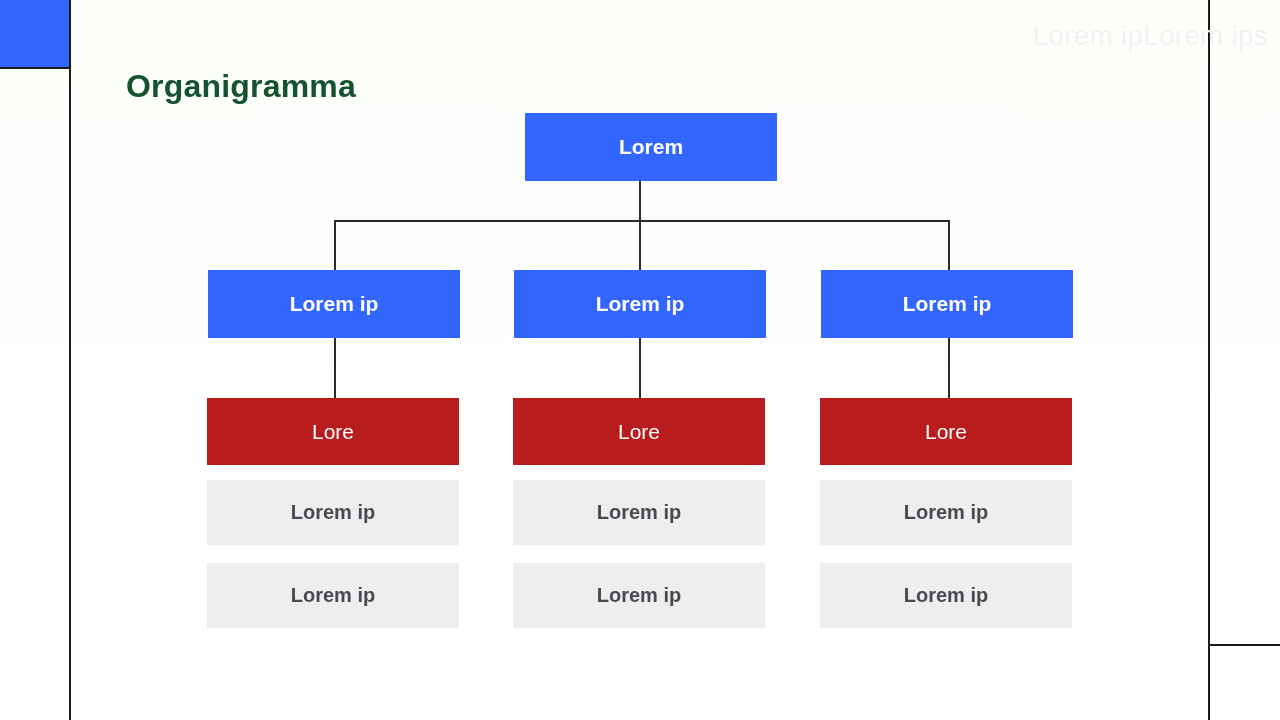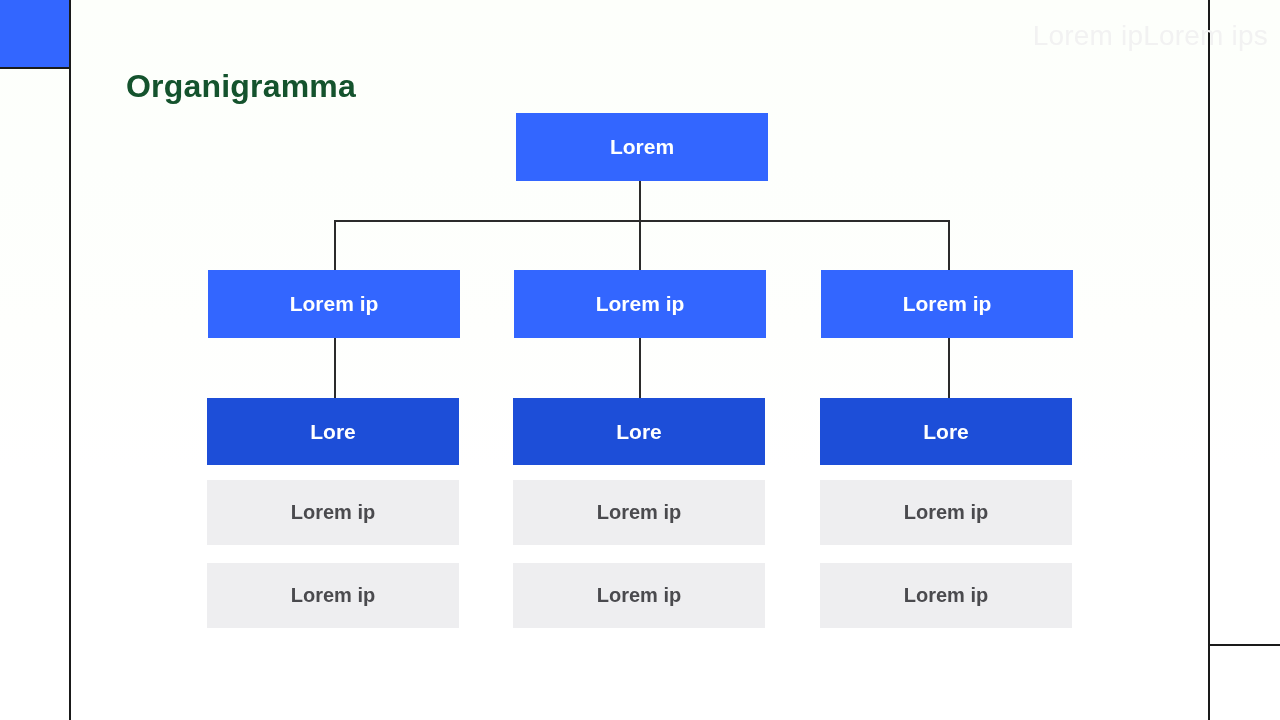--- a/index.html
+++ b/index.html
@@ -95,34 +95,35 @@
     text-align: center;
     box-sizing: border-box;
     white-space: nowrap;
   }
 
   .node-root {
     background: #3366ff;
     color: #ffffff;
     font-size: 21px;
     font-weight: bold;
+    margin-left: 9px;
   }
 
   .node-blue {
     background: #3366ff;
     color: #ffffff;
     font-size: 21px;
     font-weight: bold;
   }
 
   .node-gray {
-    background: #1d4ed8;
+    background: #b91c1c;
     color: #ffffff;
     font-size: 21px;
-    font-weight: bold;
+    font-weight: normal;
   }
 
   .node-light {
     background: #eeeef0;
     color: #4a4a4e;
     font-size: 20px;
     font-weight: bold;
   }
 
   

